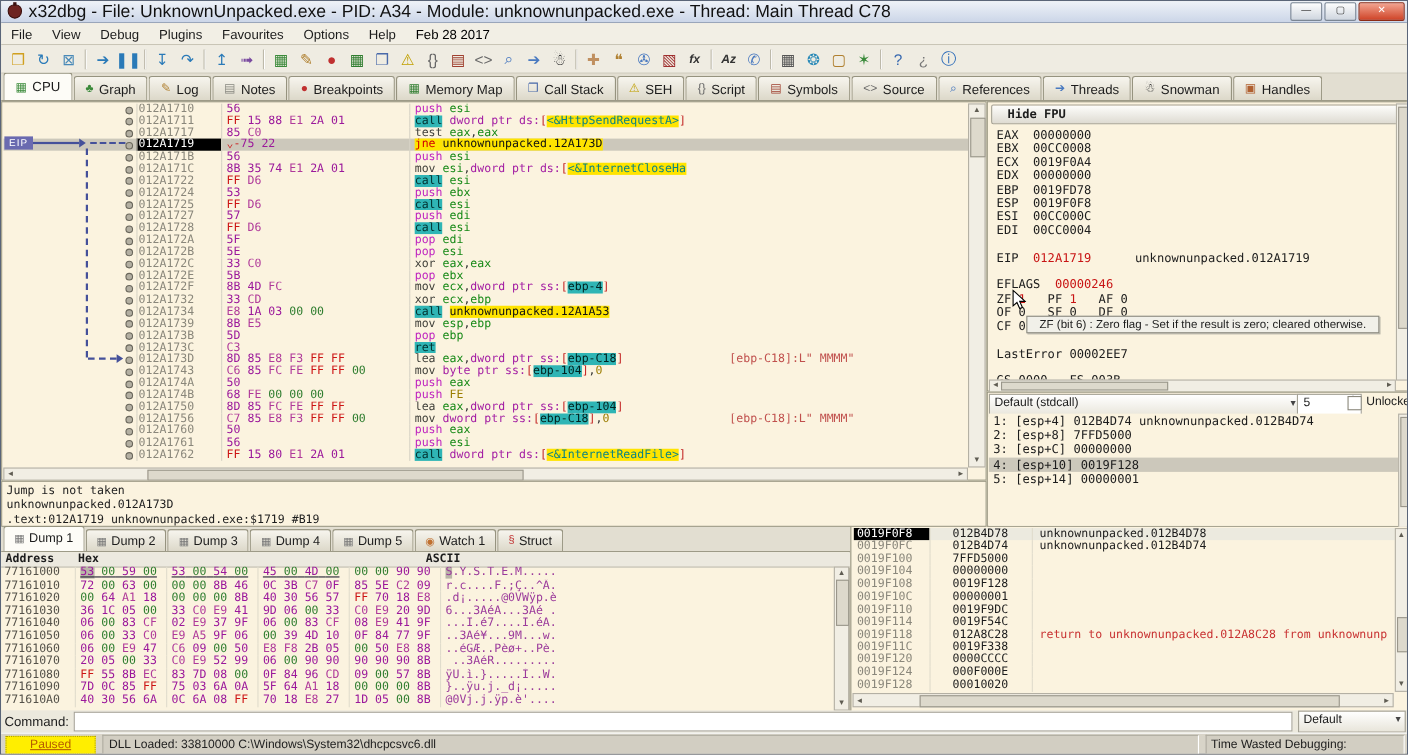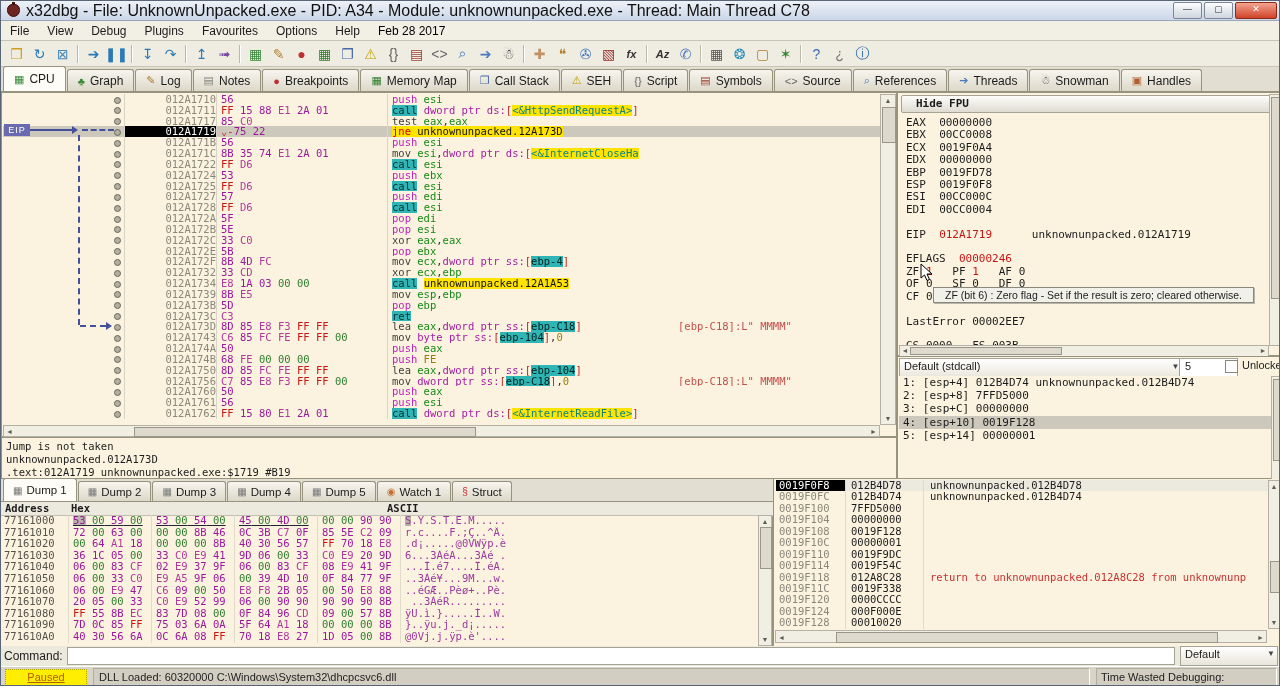--- a/index.html
+++ b/index.html
@@ -46,21 +46,21 @@
   
   .panel{border:1px solid #96937f;background:#fbf3df;}
 
   
   #disasm{left:0;top:91px;width:896px;height:345px;}
   #dz-rows{position:absolute;left:1px;top:1px;width:877px;height:331px;overflow:hidden;}
   .dzr{display:flex;height:10.83px;line-height:10.83px;font-size:10.5px;white-space:pre;}
   .dzr .gut{width:121px;position:relative;flex:none;}
   .dzr .dot{position:absolute;right:3px;top:2.5px;width:5px;height:5px;border-radius:50%;
     background:#b3afa2;border:1px solid #6a675c;}
-  .dzr .adr{width:75px;flex:none;color:#8a877b;padding-left:16px;border-left:1px solid #d8d4c6;text-align:right;}
+  .dzr .adr{width:75px;flex:none;color:#8a877b;padding-left:1px;border-left:1px solid #d8d4c6;}
   .dzr .byt{width:166px;flex:none;padding-left:4px;border-left:1px solid #d8d4c6;overflow:hidden;}
   .dzr .ins{width:280px;flex:none;padding-left:4px;border-left:1px solid #d8d4c6;overflow:hidden;}
   .dzr .cmt{flex:1;padding-left:6px;color:#c0504d;overflow:hidden;}
   .dzr.sel{background:#ccc8bb;}
   .dzr.sel .adr{background:#000;color:#fff;}
   .pre-j{color:#c22;}
   .tk-p{color:#bf25bf}.tk-k{color:#3f3f39}.tk-r{color:#168916}.tk-x{color:#333}
   .tk-c{background:#2fb5b5;color:#00312f}.tk-j{color:#d00000;background:#ffe400}
   .tk-y{background:#ffe400;color:#111}.tk-a{background:#ffe400;color:#0b8383}
   .tk-t{color:#a31ca3}.tk-b{color:#c22222}.tk-m{background:#2fb5b5;color:#00221f}.tk-n{color:#9b7d00}
@@ -129,21 +129,21 @@
   .du-grp.ul{text-decoration:underline;text-decoration-color:#223;}
   .du-ascii{flex:1;border-left:1px solid #e0dccc;padding-left:4px;color:#9b3a9b;overflow:hidden;}
   .selbyte{background:#b9b5a8;}
   #dump-vscroll{left:757px;top:514px;width:14px;height:131px;}
 
   
   #stackarea{left:772px;top:478px;width:508px;height:167px;background:#fbf3df;border-left:1px solid #96937f;}
   #st-rows{position:absolute;left:2px;top:1px;width:494px;height:149px;overflow:hidden;}
   .st-row{display:flex;height:11.45px;line-height:11.45px;font-size:10.5px;white-space:pre;}
   .st-adr{width:66px;flex:none;color:#8a877b;padding-left:3px;}
-  .st-val{width:72px;flex:none;padding-left:5px;border-left:1px solid #e0dccc;}
+  .st-val{width:72px;flex:none;padding-left:20px;border-left:1px solid #e0dccc;}
   .st-cmt{flex:1;padding-left:6px;border-left:1px solid #e0dccc;overflow:hidden;}
   .st-row.sel{background:#eceadf;}
   .st-row.sel .st-adr{background:#000;color:#fff;}
   .st-red{color:#c83232;}
   #st-hscroll{left:774px;top:629px;width:492px;height:13px;}
   #st-vscroll{left:1267px;top:479px;width:12px;height:149px;}
 
   
   #commandbar{left:0;top:645px;width:1280px;height:20px;background:#ece9dd;display:flex;align-items:center;padding:0 3px;}
   #cmd-label{font-size:12px;margin-right:4px;}
@@ -544,17 +544,17 @@
     <span id="cmd-label">Command:</span>
     <div id="cmd-input"></div>
     <div id="cmd-combo">
       <span>Default</span>
       <span class="dd">▼</span>
     </div>
   </div>
 
   <div id="statusbar" class="abs">
     <div id="status-state">Paused</div>
-    <div id="status-msg">DLL Loaded: 60320000 C:\Windows\System32\dhcpcsvc6.dll</div>
+    <div id="status-msg">DLL Loaded: 33810000 C:\Windows\System32\dhcpcsvc6.dll</div>
     <div id="status-time">Time Wasted Debugging: 0:00:27:35</div>
   </div>
 
 </div>
 
 </body></html>

